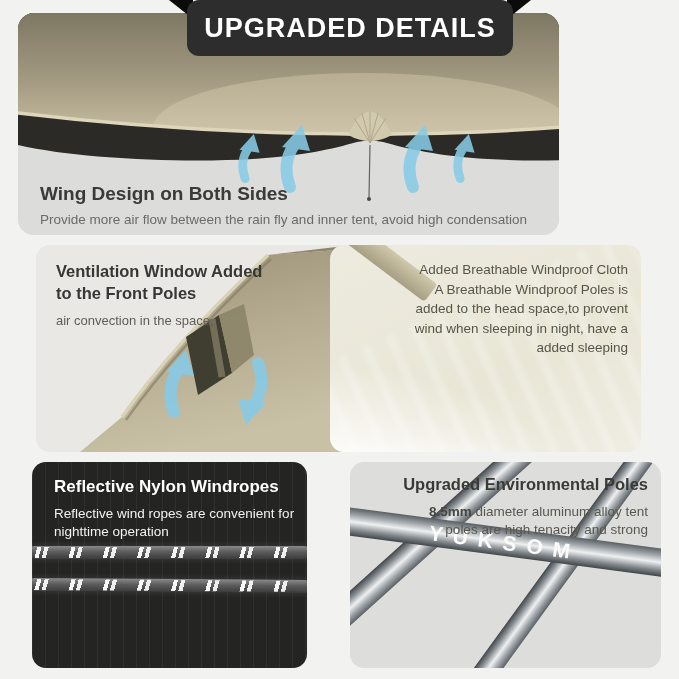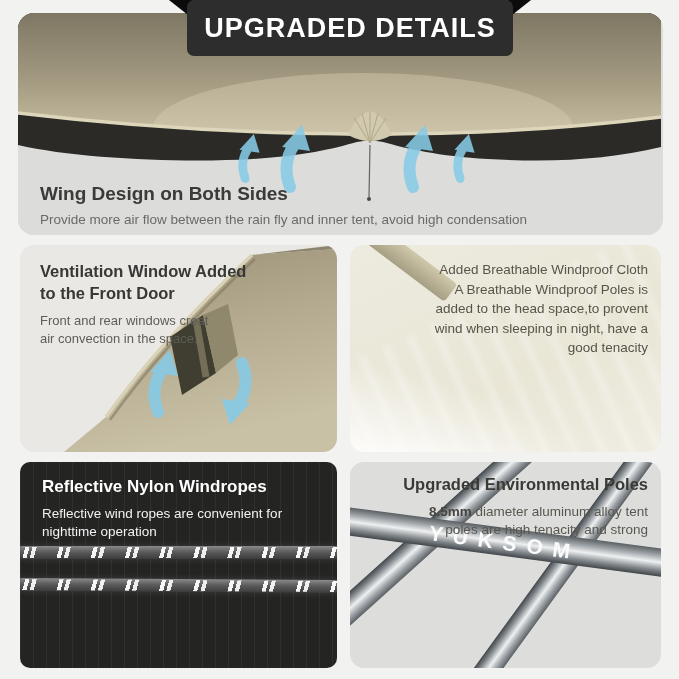--- a/index.html
+++ b/index.html
@@ -2,47 +2,47 @@
 <html><head>
 <meta charset="utf-8">
 <style>
   * { margin:0; padding:0; box-sizing:border-box; }
   html,body { width:679px; height:679px; }
   body { font-family:"Liberation Sans", sans-serif; background:#f2f2f0; }
   .page { position:relative; width:679px; height:679px; overflow:hidden; background:#f2f2f0; }
 
   
   .banner { position:absolute; left:187px; top:0; width:326px; height:56px;
-    background:#2d2d2d; border-radius:7px; z-index:5;
+    background:#2d2d2d; border-radius:12px; z-index:5;
     display:flex; align-items:center; justify-content:center; }
   .banner-title { color:#ffffff; font-size:27px; font-weight:bold; letter-spacing:1px; }
   .fold { position:absolute; top:0; width:24px; height:19px; background:#0b0b0b; z-index:4; }
   .fold-left  { left:169px; clip-path:polygon(0 0,100% 0,100% 100%); }
   .fold-right { left:507px; clip-path:polygon(0 0,100% 0,0 100%); }
 
   
-  .hero { position:absolute; left:18px; top:13px; width:645px; height:222px;
+  .hero { position:absolute; left:18px; top:13px; width:541px; height:222px;
     border-radius:16px; overflow:hidden; z-index:1; background:#dcdcda; }
   .hero svg { display:block; }
   .hero-text { position:absolute; left:22px; top:170px; }
   .hero-title { font-size:19px; font-weight:bold; color:#3a3a38; }
   .hero-sub { margin-top:7px; font-size:13.5px; color:#6b6a66; }
 
   
   .card { position:absolute; border-radius:14px; overflow:hidden; }
   .card svg { position:absolute; left:0; top:0; }
-  .card-ml { left:20px;  top:245px; width:317px; height:207px; background:#eae8e4; }
-  .card-mr { left:350px; top:245px; width:311px; height:207px;
+  .card-ml { left:36px;  top:245px; width:317px; height:207px; background:#eae8e4; }
+  .card-mr { left:330px; top:245px; width:311px; height:207px;
     background:
       radial-gradient(ellipse 150% 120% at -15% 135%, rgba(255,255,255,0.95) 28%, rgba(255,255,255,0) 66%),
       radial-gradient(ellipse 130% 80% at 25% 140%, rgba(255,255,255,0.8) 20%, rgba(253,252,246,0) 60%),
       linear-gradient(155deg, #edebdf 0%, #e9e6d6 60%, #efede3 100%);
   }
-  .card-bl { left:20px;  top:462px; width:317px; height:206px; background:#242423;
-    background-image:repeating-linear-gradient(90deg, rgba(255,255,255,0.055) 0 1px, rgba(0,0,0,0) 1px 13px);border-radius:10px; }
+  .card-bl { left:32px;  top:462px; width:275px; height:206px; background:#242423;
+    background-image:repeating-linear-gradient(90deg, rgba(255,255,255,0.055) 0 1px, rgba(0,0,0,0) 1px 13px); }
   .card-br { left:350px; top:462px; width:311px; height:206px; background:#dddddb; }
 
   .ml-text { position:absolute; left:20px; top:15px; z-index:3; }
   .ml-title { font-size:16.5px; font-weight:bold; color:#373735; line-height:22px; }
   .ml-body  { margin-top:8px; font-size:13px; color:#5e5d59; line-height:17.5px; }
 
   .mr-text { position:absolute; right:13px; top:15px; text-align:right; z-index:3; }
   .mr-line { font-size:13.5px; color:#565549; line-height:19.5px; }
   .mr-pole { position:absolute; top:-96px; left:-150px; width:360px; height:240px;
     border:5px solid transparent; border-top:5px solid #7b754e; border-radius:50%;
@@ -170,39 +170,38 @@
         </g>
         <g transform="translate(232,180) rotate(180)">
           <path d="M10,62 C4,46 6,32 14,20" fill="none" stroke-width="12" stroke-linecap="round"></path>
           <path d="M2,22 L22,0 L30,26 Z" stroke="none"></path>
         </g>
       </g>
     </svg>
     <div class="ml-text">
       <div class="ml-title">
         <div>Ventilation Window Added</div>
-        <div>to the Front Door</div>
+        <div>to the Front Poles</div>
       </div>
       <div class="ml-body">
-        <div>Front and rear windows creat</div>
         <div>air convection in the space,</div>
       </div>
     </div>
   </div>
 
   <div class="card card-mr">
     <div class="mr-rays"></div>
     <div class="mr-pole"></div>
     <div class="mr-trim"></div>
     <div class="mr-text">
       <div class="mr-line">Added Breathable Windproof Cloth</div>
       <div class="mr-line">A Breathable Windproof Poles is</div>
       <div class="mr-line">added to the head space,to provent</div>
       <div class="mr-line">wind when sleeping in night, have a</div>
-      <div class="mr-line">good tenacity</div>
+      <div class="mr-line">added sleeping</div>
     </div>
   </div>
 
   <div class="card card-bl">
     <div class="bl-text">
       <div class="bl-title">Reflective Nylon Windropes</div>
       <div class="bl-body">
         <div>Reflective wind ropes are convenient for</div>
         <div>nighttime operation</div>
       </div>

